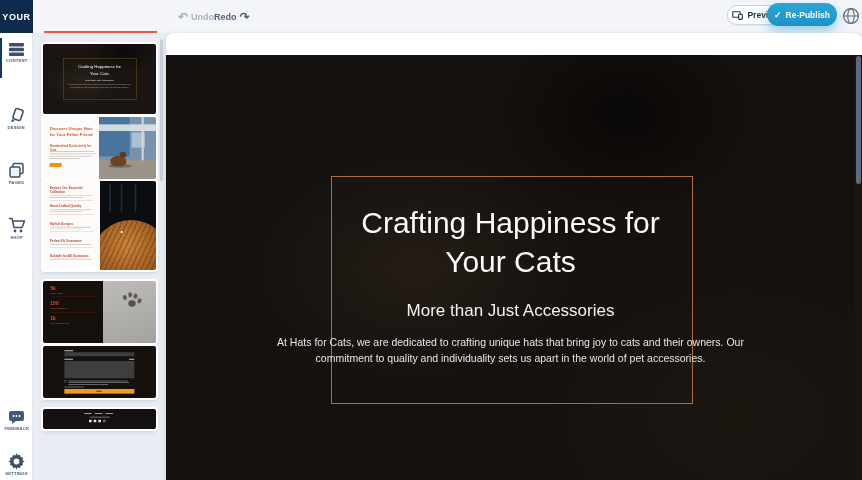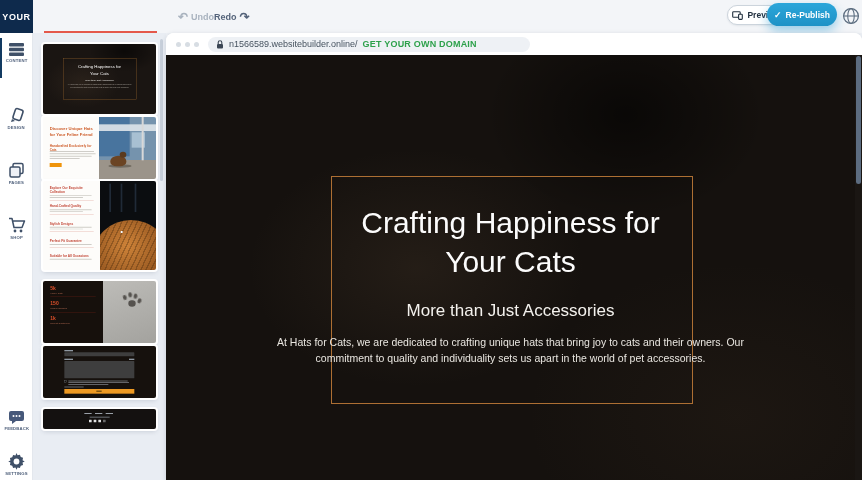--- a/index.html
+++ b/index.html
@@ -349,33 +349,20 @@
       <div class="soc" style="left:152px;"></div>
       <div class="soc" style="left:166px;"></div>
       <div class="soc" style="left:180px; background:#6a6a6a;"></div>
     </div>
   </div>
 
   <div id="panel-scroll"></div>
 </div>
 
 <div id="canvas">
-  <div id="chrome">
-    <div class="dot"></div>
-    <div class="dot"></div>
-    <div class="dot"></div>
-    <div id="addr">
-      <svg width="8" height="9" viewBox="0 0 8 9">
-        <rect x="1" y="4" width="6" height="4.5" rx="1" fill="#3a4654"></rect>
-        <path d="M2.2 4 V2.6 a1.8 1.8 0 0 1 3.6 0 V4" fill="none" stroke="#3a4654" stroke-width="1.1"></path>
-      </svg>
-      <span class="url">n1566589.websitebuilder.online/</span>
-      <span class="cta">GET YOUR OWN DOMAIN</span>
-    </div>
-  </div>
 
   <div id="viewport">
 
     <div id="hero-box"></div>
     <h1 id="hero-title">
       <div>Crafting Happiness for</div>
       <div>Your Cats</div>
     </h1>
     <div id="hero-subtitle">More than Just Accessories</div>
     <div id="hero-body">At Hats for Cats, we are dedicated to crafting unique hats that bring joy to cats and their owners. Our commitment to quality and individuality sets us apart in the world of pet accessories.</div>

